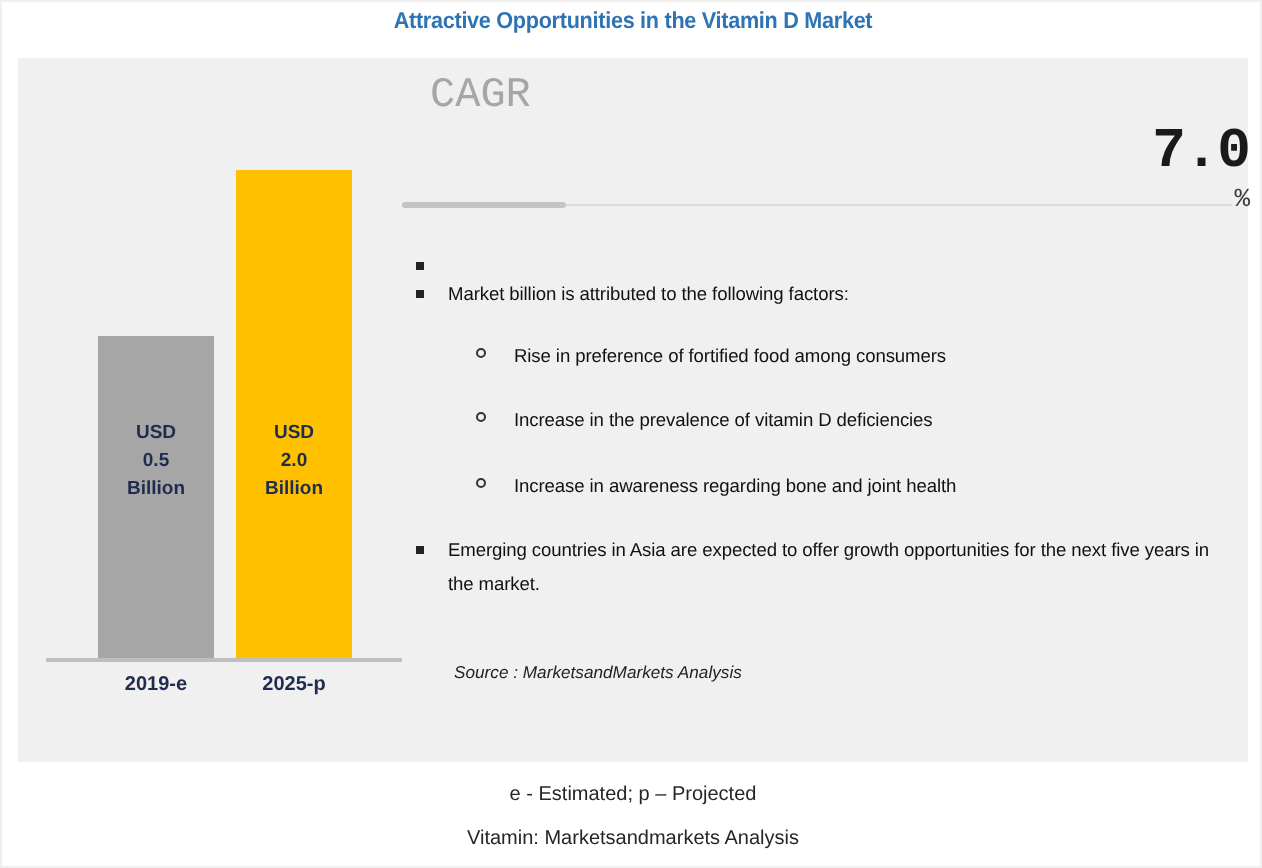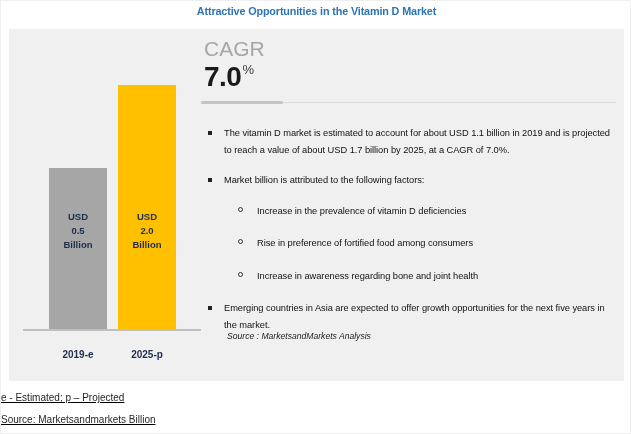--- a/index.html
+++ b/index.html
@@ -89,48 +89,50 @@
   .bar-2025 {
     left: 107px;
     width: 58px;
     height: 244px;
     background: #ffc000;
   }
   .bar-2019 .bar-inner-labels { top: 42px; }
   .bar-2025 .bar-inner-labels { top: 125px; }
   .cat-label {
     position: absolute;
-    top: 320px;
+    top: 308px;
     text-align: center;
     font-size: 10px;
     font-weight: bold;
     color: #1f2c4d;
     width: 58px;
   }
   .cat-2019 { left: 38px; }
   .cat-2025 { left: 107px; }
 
   
   .cagr-wrap {
     position: absolute;
-    left: 203px;
+    left: 214px;
     top: 36px;
     width: 410px;
+    font-family: Liberation Mono, monospace;
   }
   .cagr-label {
     font-size: 21px;
     color: #a6a6a6;
     line-height: 24px;
     letter-spacing: 0px;
     font-weight: normal;
   }
   .cagr-value-row {
     display: flex;
-    align-items: flex-start;
+    align-items: flex-end;
     margin-top: 1px;
+    flex-direction: column;
   }
   .cagr-number {
     font-size: 28px;
     font-weight: bold;
     color: #1a1a1a;
     line-height: 30px;
     letter-spacing: -0.5px;
   }
   .cagr-pct {
     font-size: 13px;
@@ -220,21 +222,21 @@
     text-align: left;
     width: 400px;
   }
 
   
   .footer {
     position: absolute;
     left: 0;
     top: 386px;
     width: 631px;
-    text-decoration: underline;
+    text-align: center;
   }
   .footer-line {
     font-size: 10px;
     color: #262626;
     line-height: 22px;
   }
 </style>
 </head>
 <body>
 
@@ -278,49 +280,48 @@
 
   <div class="divider">
     <div class="thin"></div>
     <div class="thick"></div>
   </div>
 
   <div class="bullets">
 
     <div class="bullet">
       <span class="marker"></span>
-      <span>The vitamin D market is estimated to account for about USD 1.1 billion in 2019 and is projected to reach a value of about USD 1.7 billion by 2025, at a CAGR of 7.0%.</span>
     </div>
 
     <div class="bullet">
       <span class="marker"></span>
       <span>Market billion is attributed to the following factors:</span>
     </div>
 
     <div class="subbullets">
       <div class="subbullet">
         <span class="marker-o"></span>
-        <span>Increase in the prevalence of vitamin D deficiencies</span>
+        <span>Rise in preference of fortified food among consumers</span>
       </div>
       <div class="subbullet">
         <span class="marker-o"></span>
-        <span>Rise in preference of fortified food among consumers</span>
+        <span>Increase in the prevalence of vitamin D deficiencies</span>
       </div>
       <div class="subbullet">
         <span class="marker-o"></span>
         <span>Increase in awareness regarding bone and joint health</span>
       </div>
     </div>
 
     <div class="bullet">
       <span class="marker"></span>
       <span>Emerging countries in Asia are expected to offer growth opportunities for the next five years in the market.</span>
     </div>
   </div>
 
   <div class="source-inline">Source : MarketsandMarkets Analysis</div>
 
   <div class="footer">
     <div class="footer-line">e - Estimated; p – Projected</div>
-    <div class="footer-line">Source: Marketsandmarkets Billion</div>
+    <div class="footer-line">Vitamin: Marketsandmarkets Analysis</div>
   </div>
 
 </div>
 
 </body></html>

